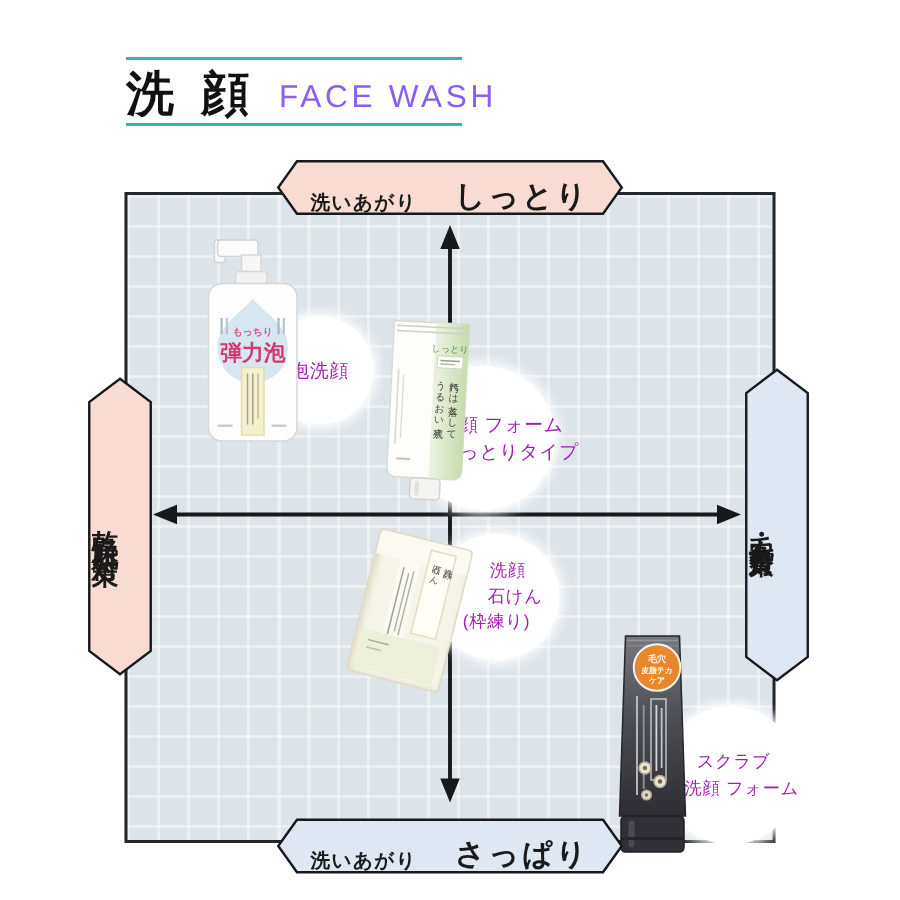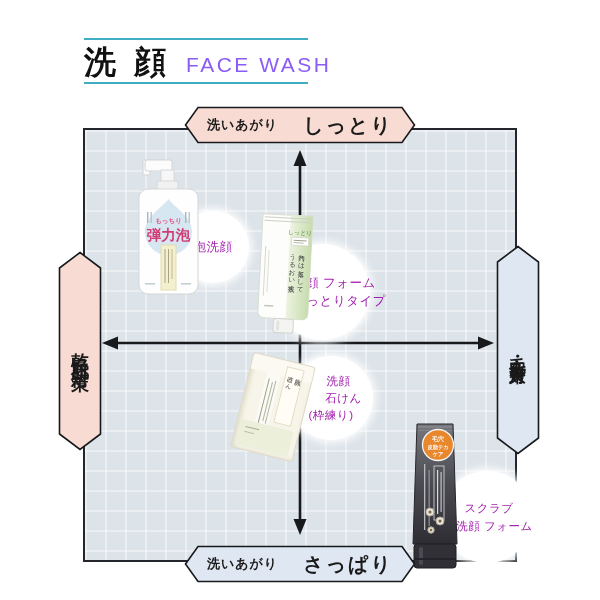--- a/index.html
+++ b/index.html
@@ -19,21 +19,21 @@
     border:2px solid #23262a;background-color:#dce3e9;
     background-image:
       repeating-linear-gradient(to right, rgba(255,255,255,.42) 0 2px, transparent 2px 20px),
       repeating-linear-gradient(to bottom, rgba(255,255,255,.42) 0 2px, transparent 2px 20px);
     z-index:0;
   }
   .axes{position:absolute;left:0;top:0;width:600px;height:600px;z-index:1;pointer-events:none;}
   
   .badge{position:absolute;z-index:4;}
   .badge svg{position:absolute;left:0;top:0;}
-  .badge .txt{position:absolute;left:0;top:0;width:100%;height:100%;display:flex;align-items:center;justify-content:center;gap:20px;}
+  .badge .txt{position:absolute;left:0;top:0;width:100%;height:100%;display:flex;align-items:flex-end;justify-content:center;gap:20px;}
   .badge .prefix{font-size:13px;font-weight:bold;letter-spacing:1px;}
   .badge .main{font-size:20px;font-weight:bold;letter-spacing:2px;margin-left:5px;}
   .badge.vert .txt{writing-mode:vertical-rl;text-orientation:upright;font-size:18px;font-weight:bold;letter-spacing:5px;justify-content:center;}
   
   .callout{
     position:absolute;background:#fff;border-radius:50%;z-index:2;
     box-shadow:0 0 8px 3px rgba(255,255,255,.95);
     display:flex;flex-direction:column;justify-content:center;color:#a21caf;text-align:center;
   }
   .callout.center{align-items:center;}

